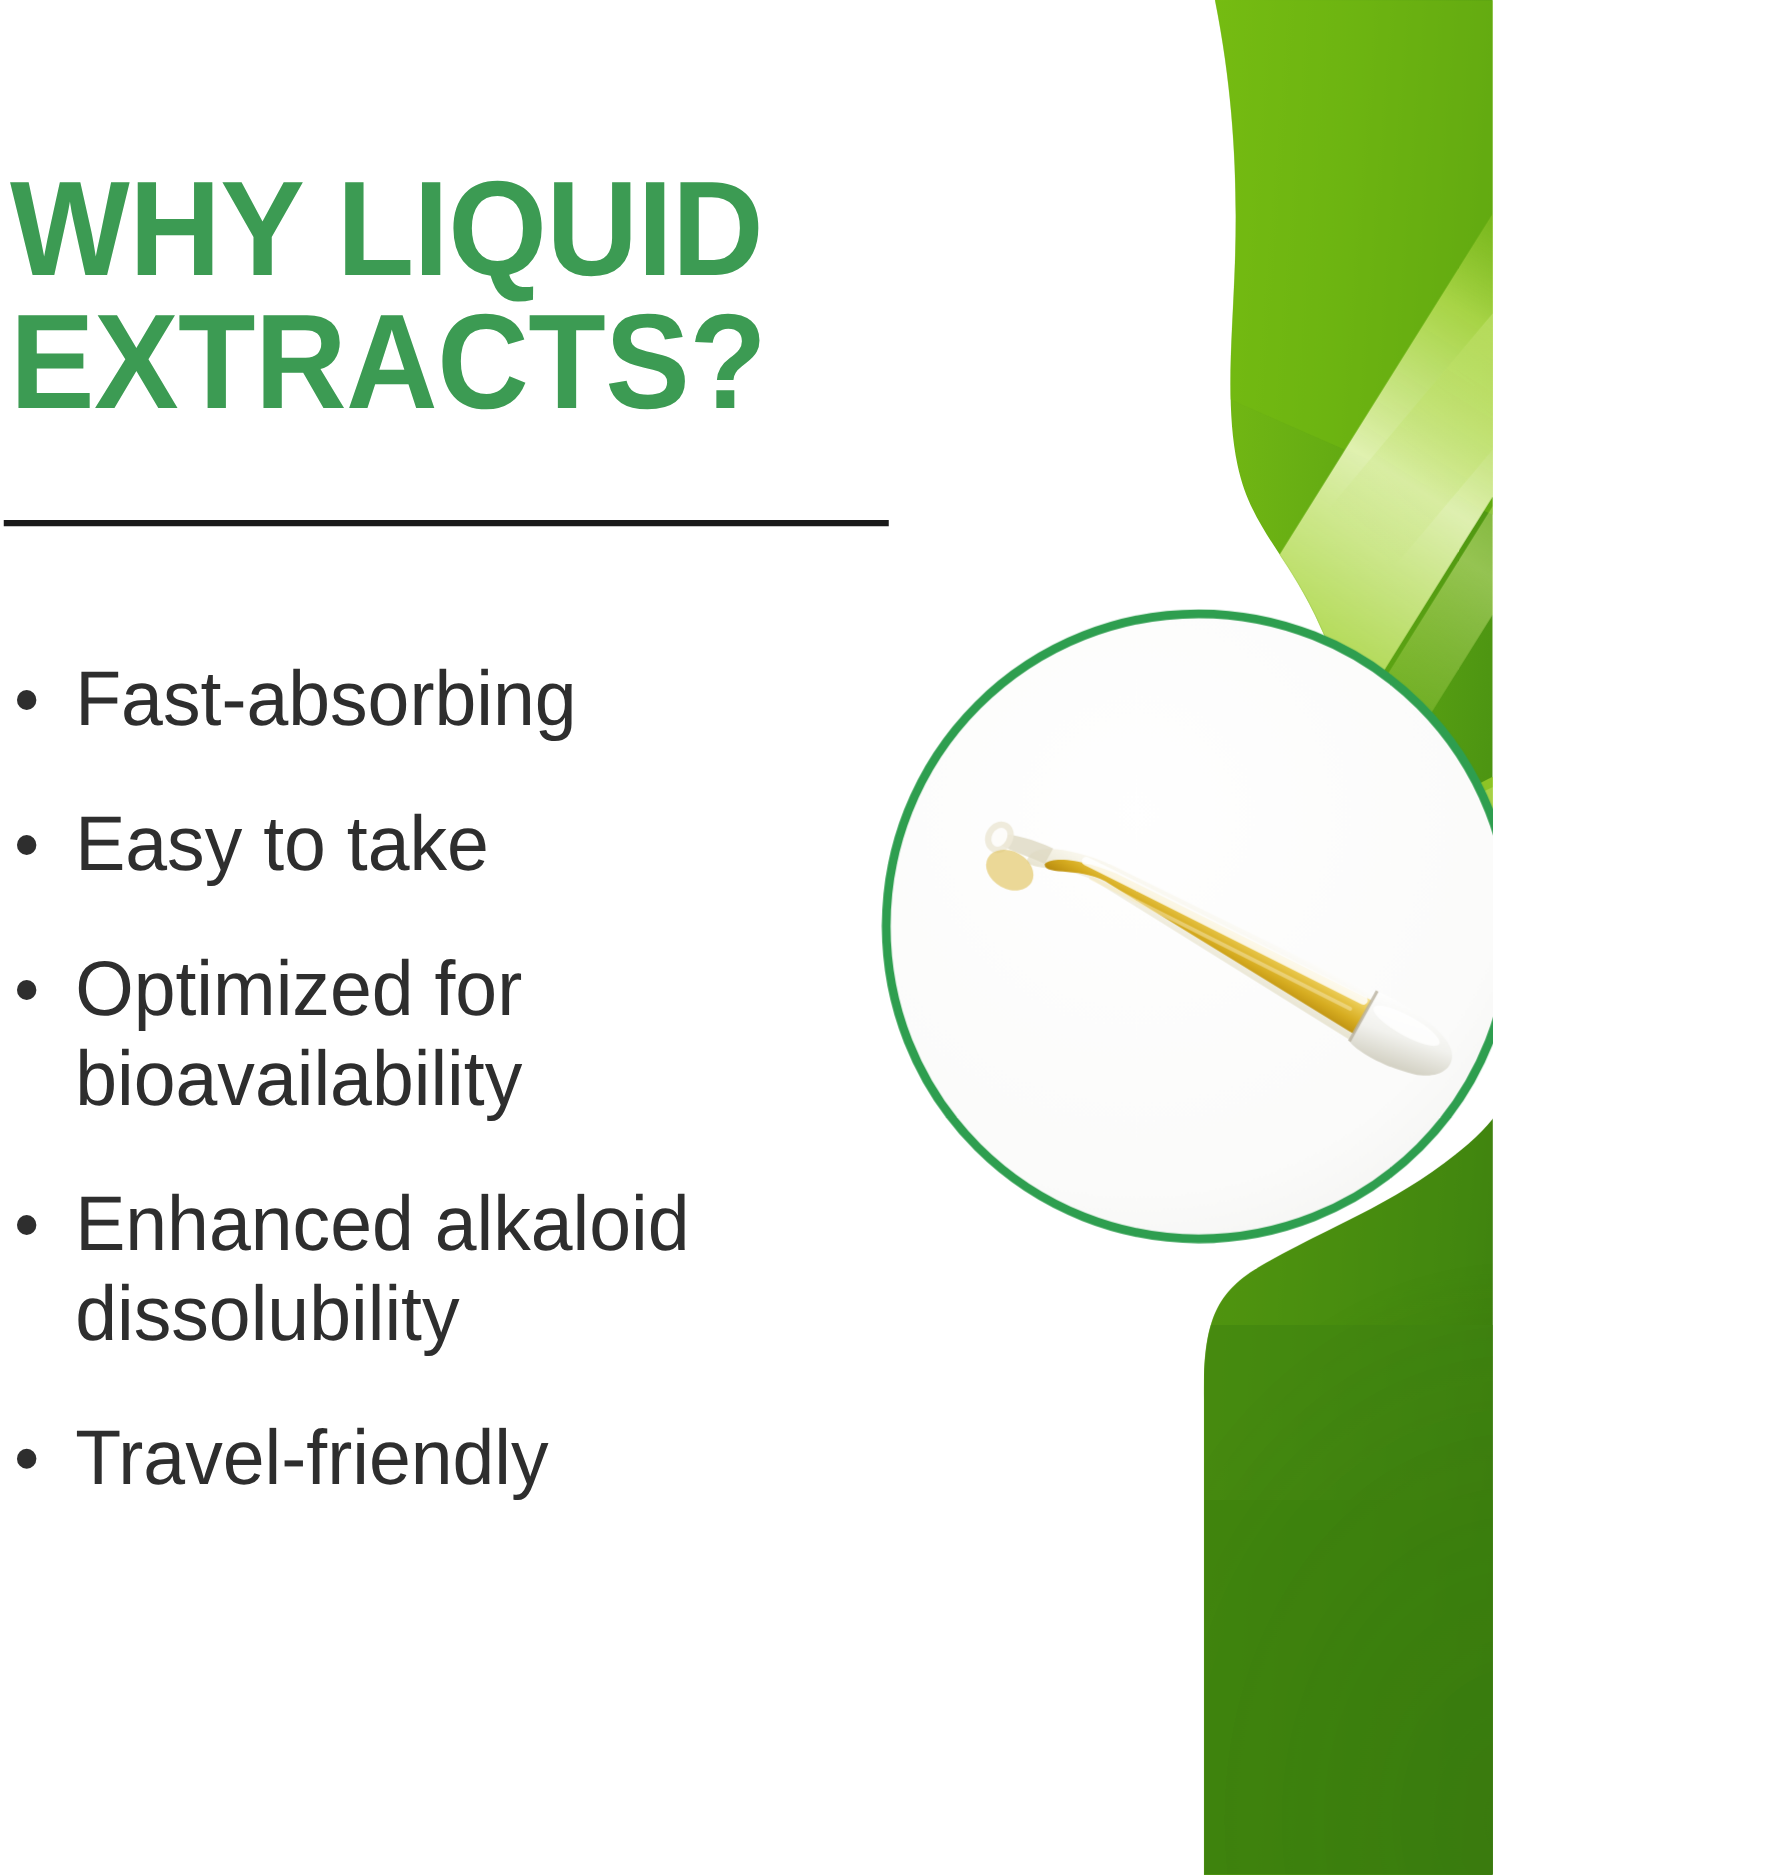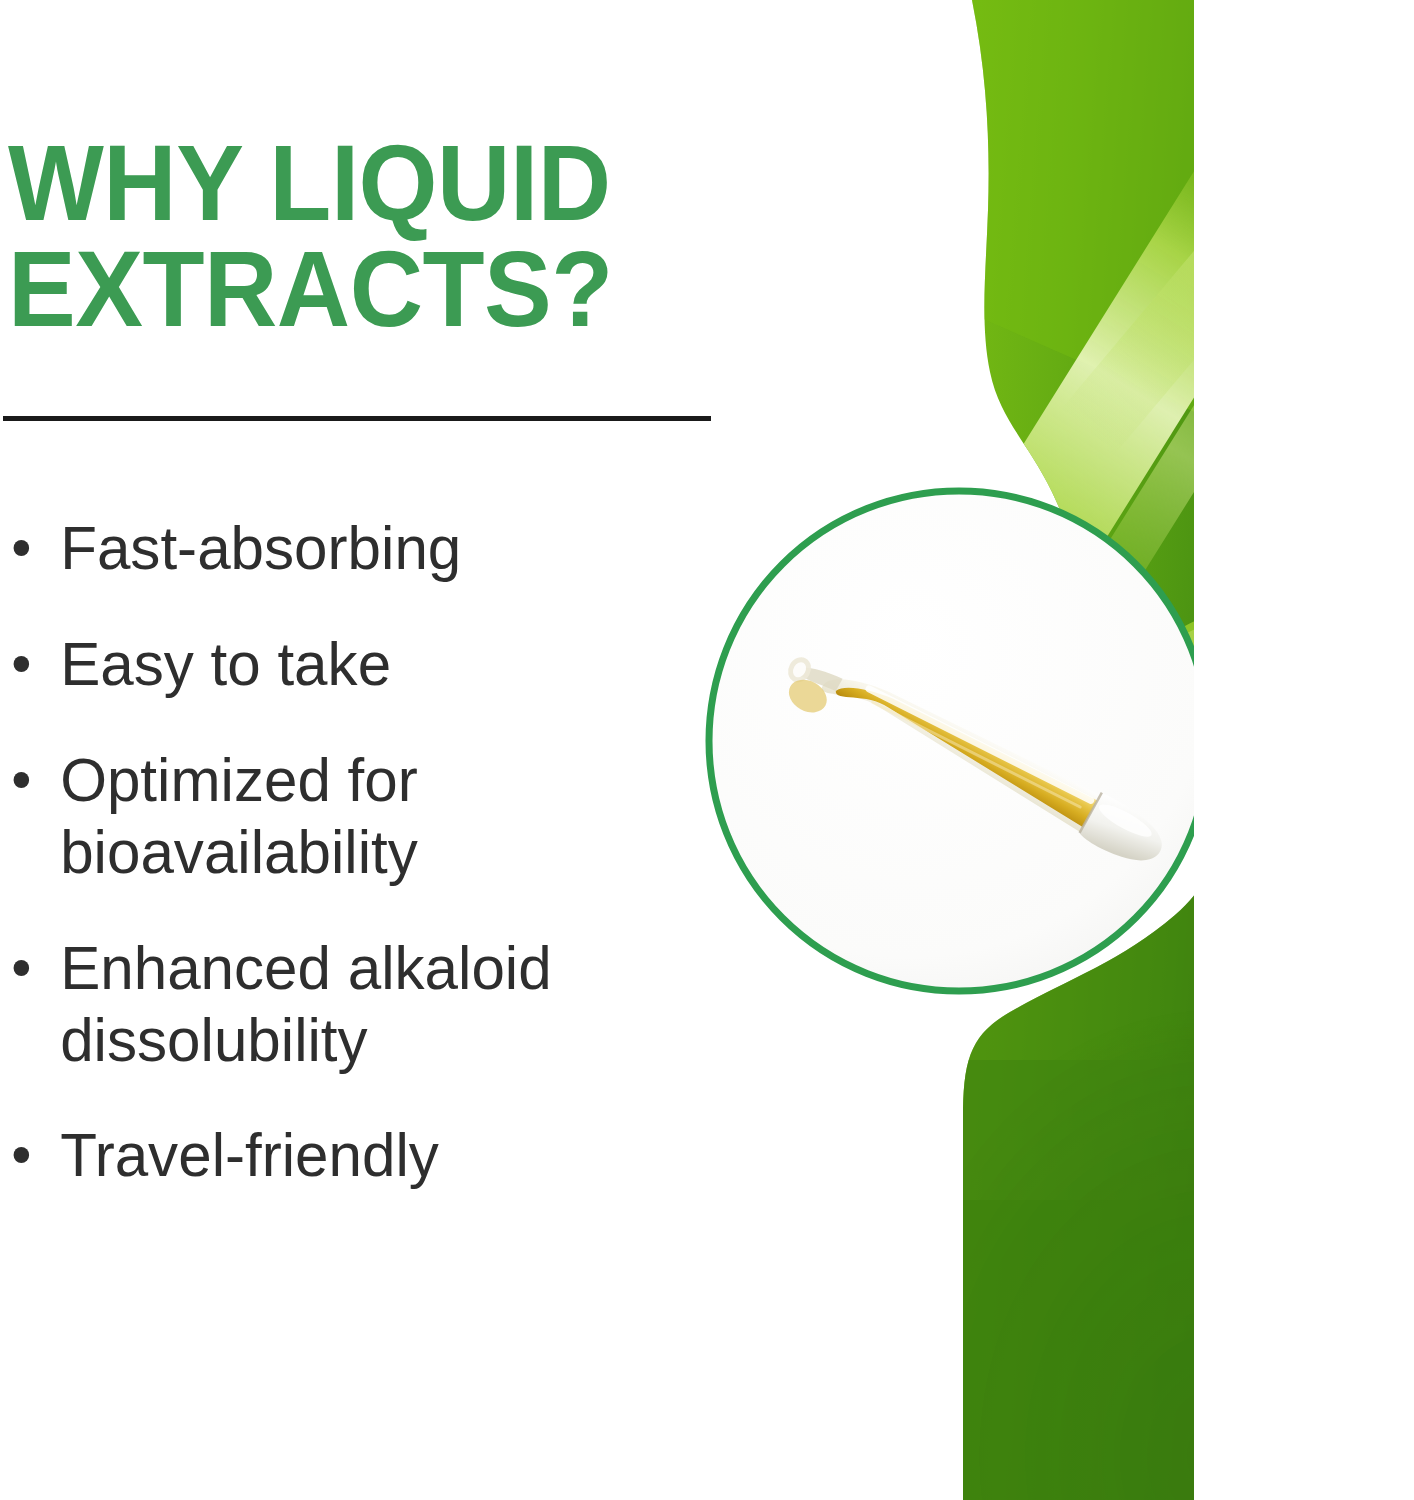--- a/index.html
+++ b/index.html
@@ -63,21 +63,21 @@
     position: absolute;
     left: 3px;
     top: 416px;
     width: 708px;
     height: 5px;
     background: #1a1a1a;
   }
   #benefit-list {
     position: absolute;
     left: 0;
-    top: 512px;
+    top: 524px;
     width: 720px;
     margin: 0;
     padding: 0;
     list-style: none;
   }
   .benefit-item {
     position: relative;
     padding-left: 62px;
     margin-bottom: 44px;
     font-family: "Liberation Sans Narrow", "Liberation Sans", sans-serif;

